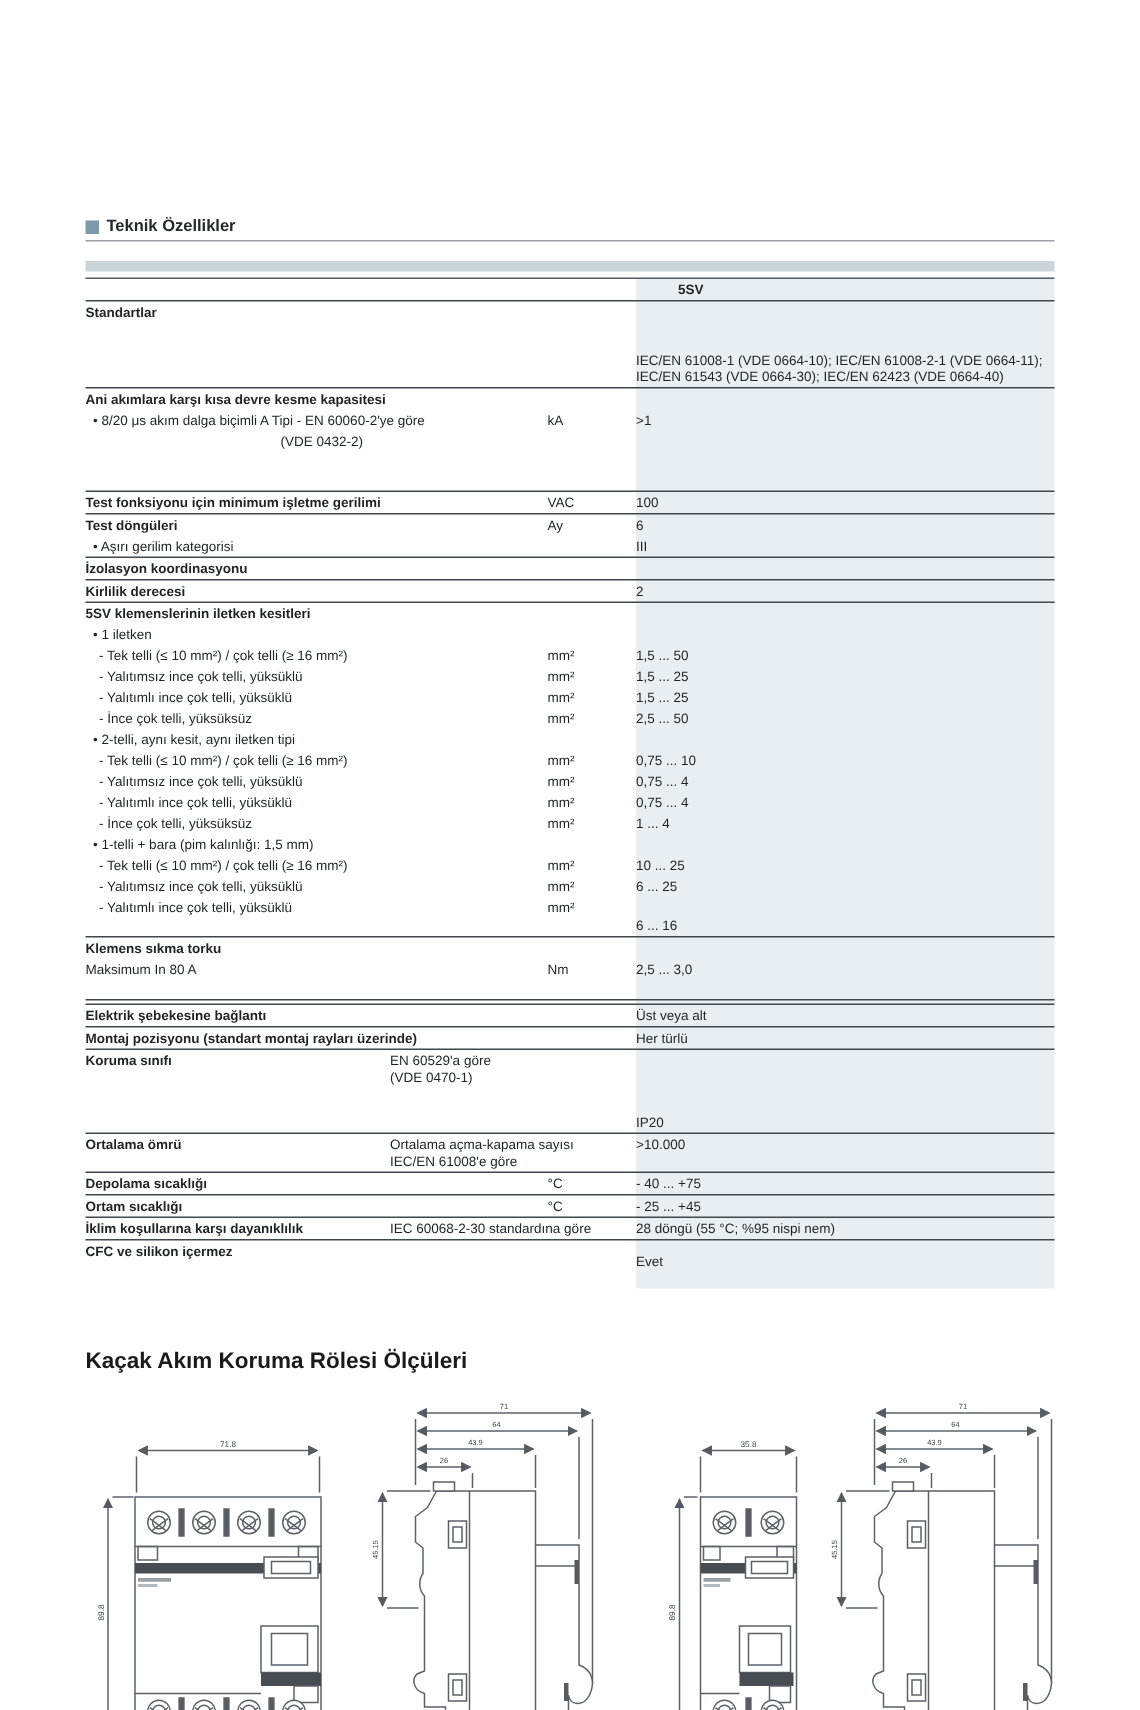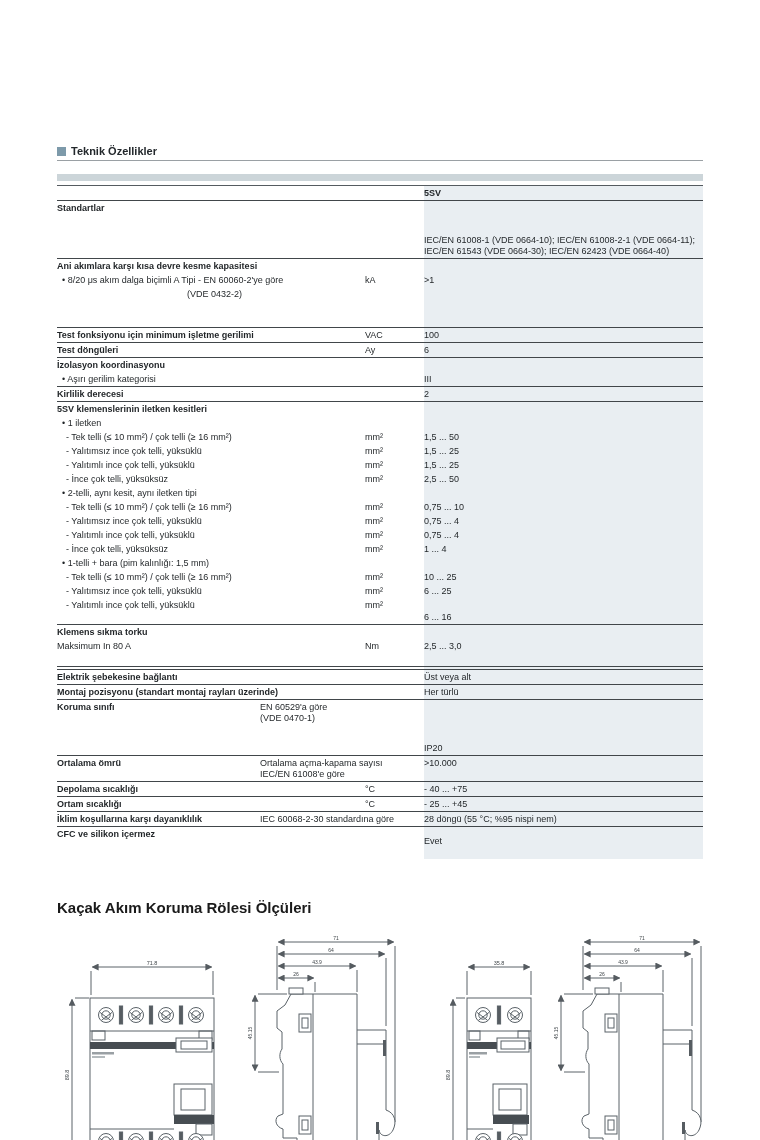--- a/index.html
+++ b/index.html
@@ -48,21 +48,21 @@
   </div>
 
   <div class="gray-band"></div>
 
   <div class="spec-table">
     <div class="valband"></div>
 
   <div class="trow b-med">
         <div class="cell c-label" style="grid-column: 1 / span 2;"></div>
         <div class="cell c-unit" style="grid-column: 3;"></div>
-        <div class="cell c-value bold" style="grid-column: 4;">5SV</div>
+        <div class="cell c-value bold" style="grid-column: 4; margin-left: 28px;">5SV</div>
       </div>
       <div class="trow b-thick">
         <div class="cell c-label bold" style="grid-column: 1 / span 2;">Standartlar</div>
         <div class="cell c-unit" style="grid-column: 3;"></div>
         <div class="cell c-value" style="grid-column: 4; margin-top: 32px;">IEC/EN 61008-1 (VDE 0664-10); IEC/EN 61008-2-1 (VDE 0664-11);
 IEC/EN 61543 (VDE 0664-30); IEC/EN 62423 (VDE 0664-40)</div>
       </div>
       <div class="trow b-thick">
         <div class="cell c-label bold" style="grid-column: 1 / span 2;">Ani akımlara karşı kısa devre kesme kapasitesi</div>
         <div class="cell c-unit" style="grid-column: 3;"></div>
@@ -82,29 +82,29 @@
       <div class="trow b-thick">
         <div class="cell c-label bold" style="grid-column: 1 / span 2;">Test fonksiyonu için minimum işletme gerilimi</div>
         <div class="cell c-unit" style="grid-column: 3;">VAC</div>
         <div class="cell c-value" style="grid-column: 4;">100</div>
       </div>
       <div class="trow b-thick">
         <div class="cell c-label bold" style="grid-column: 1 / span 2;">Test döngüleri</div>
         <div class="cell c-unit" style="grid-column: 3;">Ay</div>
         <div class="cell c-value" style="grid-column: 4;">6</div>
       </div>
+      <div class="trow b-none">
+        <div class="cell c-label ind-1" style="grid-column: 1 / span 2;">• Aşırı gerilim kategorisi</div>
+        <div class="cell c-unit" style="grid-column: 3;"></div>
+        <div class="cell c-value" style="grid-column: 4;">III</div>
+      </div>
       <div class="trow b-thick">
         <div class="cell c-label bold" style="grid-column: 1 / span 2;">İzolasyon koordinasyonu</div>
         <div class="cell c-unit" style="grid-column: 3;"></div>
         <div class="cell c-value" style="grid-column: 4;"></div>
-      </div>
-      <div class="trow b-none">
-        <div class="cell c-label ind-1" style="grid-column: 1 / span 2;">• Aşırı gerilim kategorisi</div>
-        <div class="cell c-unit" style="grid-column: 3;"></div>
-        <div class="cell c-value" style="grid-column: 4;">III</div>
       </div>
       <div class="trow b-thick">
         <div class="cell c-label bold" style="grid-column: 1 / span 2;">Kirlilik derecesi</div>
         <div class="cell c-unit" style="grid-column: 3;"></div>
         <div class="cell c-value" style="grid-column: 4;">2</div>
       </div>
       <div class="trow b-thick">
         <div class="cell c-label bold" style="grid-column: 1 / span 2;">5SV klemenslerinin iletken kesitleri</div>
         <div class="cell c-unit" style="grid-column: 3;"></div>
         <div class="cell c-value" style="grid-column: 4;"></div>

